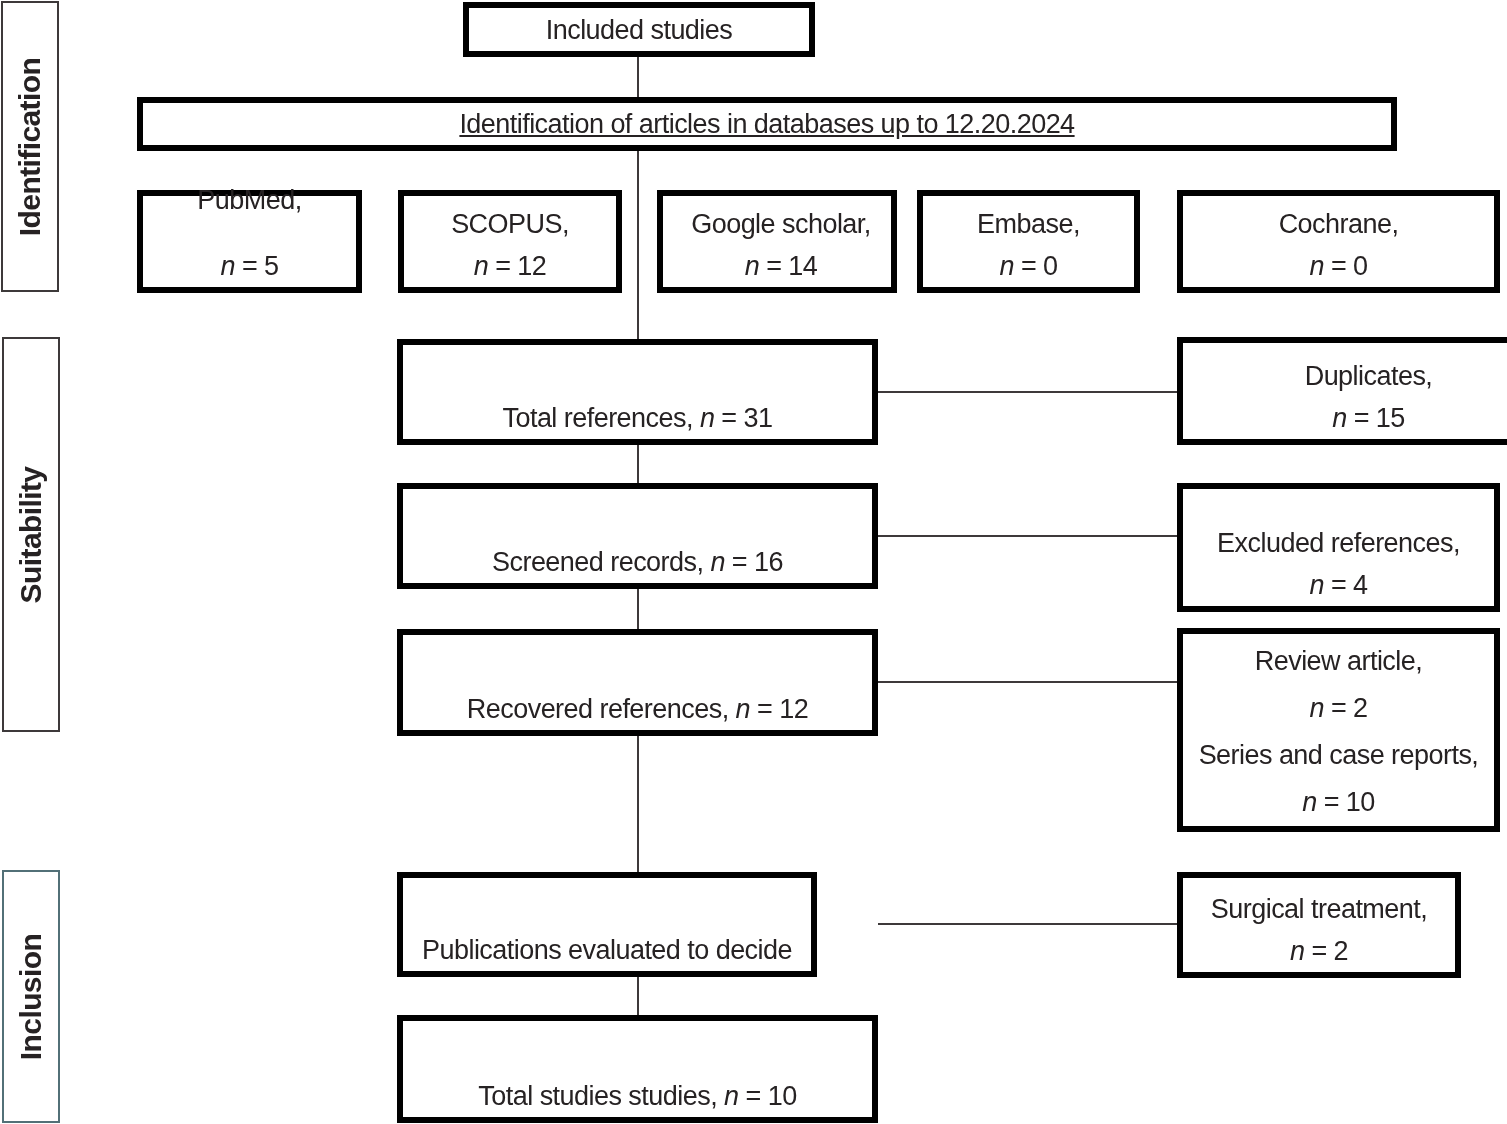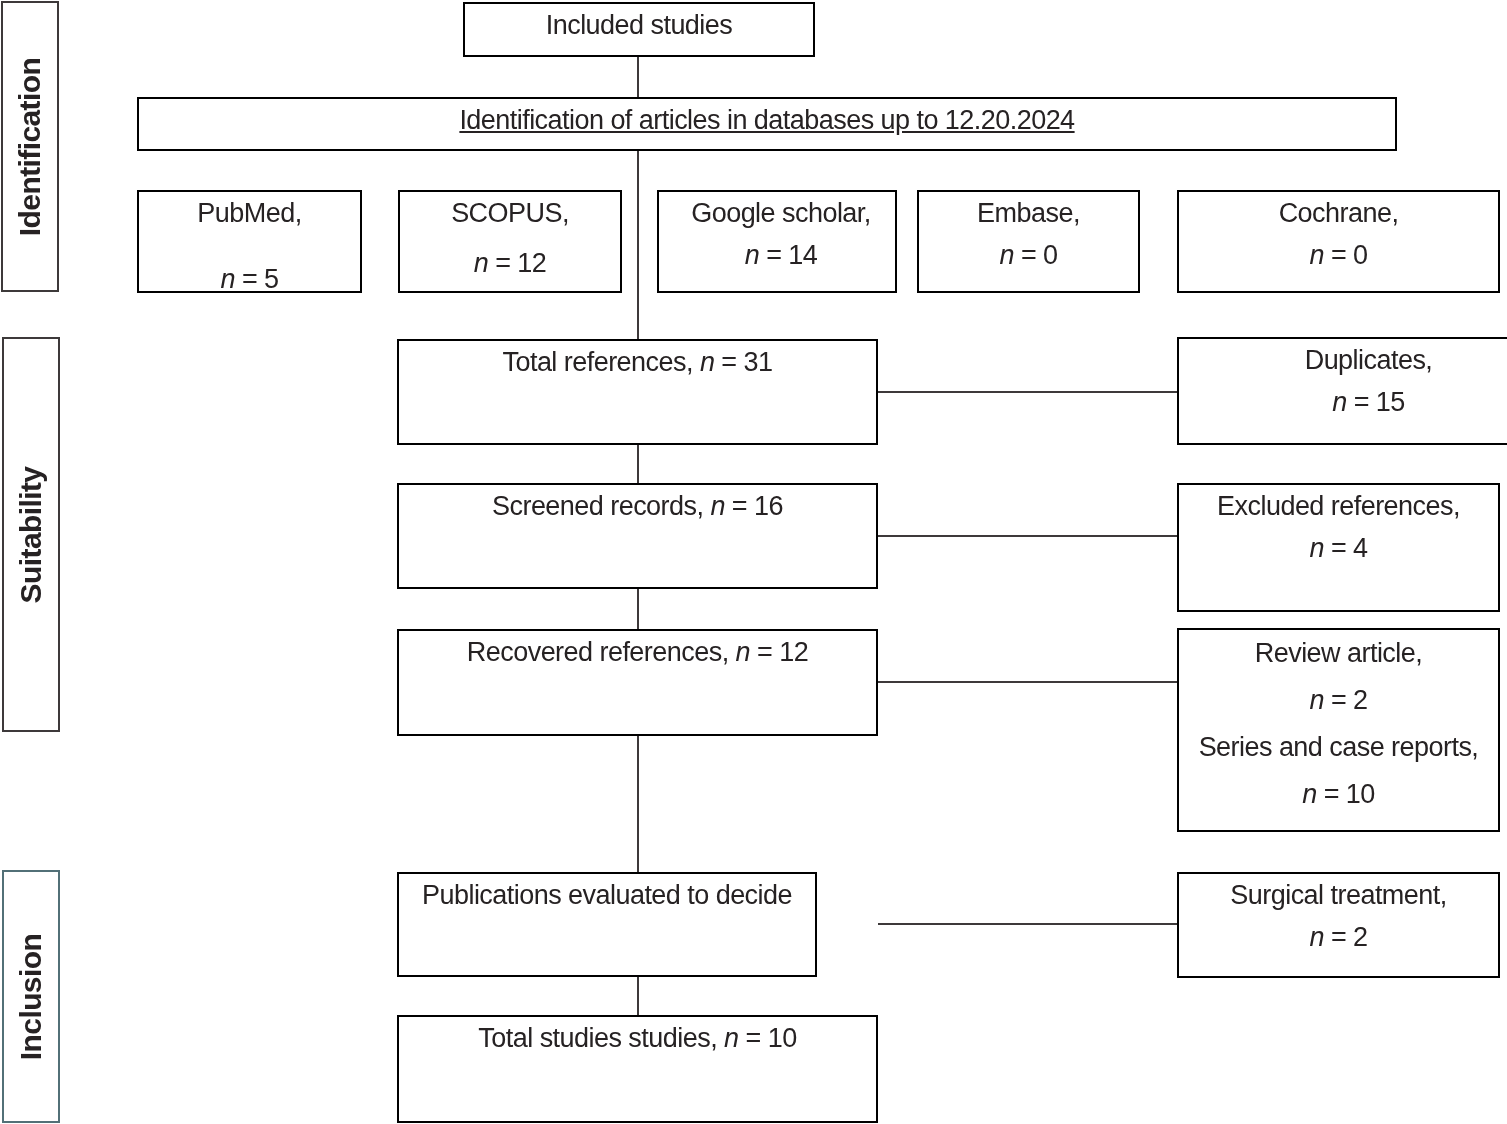--- a/index.html
+++ b/index.html
@@ -1,22 +1,22 @@
 <!DOCTYPE html>
 <html><head>
 <meta charset="utf-8">
 <style>
   html,body{margin:0;padding:0;background:#ffffff;}
   .stage{
     position:relative;width:1507px;height:1124px;background:#ffffff;
     font-family:"Liberation Sans",sans-serif;color:#262223;
   }
   .box{
-    position:absolute;box-sizing:border-box;border:2px solid #000000;background:#ffffff;
-    display:flex;flex-direction:column;align-items:center;justify-content:flex-start;
+    position:absolute;box-sizing:border-box;border:6px solid #000000;background:#ffffff;
+    display:flex;flex-direction:column;align-items:center;justify-content:flex-end;
     text-align:center;font-size:27px;line-height:42px;letter-spacing:-0.02em;
   }
   .box.tall{line-height:47px;}
   .bline{white-space:nowrap;}
   .nvar{font-style:italic;}
   .vline{position:absolute;width:2px;background:#3d393a;}
   .hline{position:absolute;height:2px;background:#3d393a;}
   .stage-label{
     position:absolute;box-sizing:border-box;width:58px;border:2px solid #3d393a;background:#ffffff;
     display:flex;align-items:center;justify-content:center;overflow:visible;
@@ -58,21 +58,21 @@
   </div>
 
   <div class="box" style="left:137px;top:97px;width:1260px;height:54px;text-decoration:underline;">
     <div class="bline"><span>Identification of articles in databases up to 12.20.2024</span></div>
   </div>
 
   <div class="box" style="left:137px;top:190px;width:225px;height:103px;gap:24px;">
     <div class="bline"><span>PubMed,</span></div>
     <div class="bline"><span class="nvar">n</span><span> = 5</span></div>
   </div>
-  <div class="box" style="left:398px;top:190px;width:224px;height:103px;gap:8px;">
+  <div class="box" style="left:398px;top:190px;width:224px;height:103px;">
     <div class="bline"><span>SCOPUS,</span></div>
     <div class="bline"><span class="nvar">n</span><span> = 12</span></div>
   </div>
   <div class="box" style="left:657px;top:190px;width:240px;height:103px;padding-left:8px;">
     <div class="bline"><span>Google scholar,</span></div>
     <div class="bline"><span class="nvar">n</span><span> = 14</span></div>
   </div>
   <div class="box" style="left:917px;top:190px;width:223px;height:103px;">
     <div class="bline"><span>Embase,</span></div>
     <div class="bline"><span class="nvar">n</span><span> = 0</span></div>
@@ -105,18 +105,18 @@
   <div class="box" style="left:1177px;top:483px;width:323px;height:129px;">
     <div class="bline"><span>Excluded references,</span></div>
     <div class="bline"><span class="nvar">n</span><span> = 4</span></div>
   </div>
   <div class="box tall" style="left:1177px;top:628px;width:323px;height:204px;">
     <div class="bline"><span>Review article,</span></div>
     <div class="bline"><span class="nvar">n</span><span> = 2</span></div>
     <div class="bline"><span>Series and case reports,</span></div>
     <div class="bline"><span class="nvar">n</span><span> = 10</span></div>
   </div>
-  <div class="box" style="left:1177px;top:872px;width:323px;height:106px;">
+  <div class="box" style="left:1177px;top:872px;width:284px;height:106px;">
     <div class="bline"><span>Surgical treatment,</span></div>
     <div class="bline"><span class="nvar">n</span><span> = 2</span></div>
   </div>
 
 </div>
 
 </body></html>

